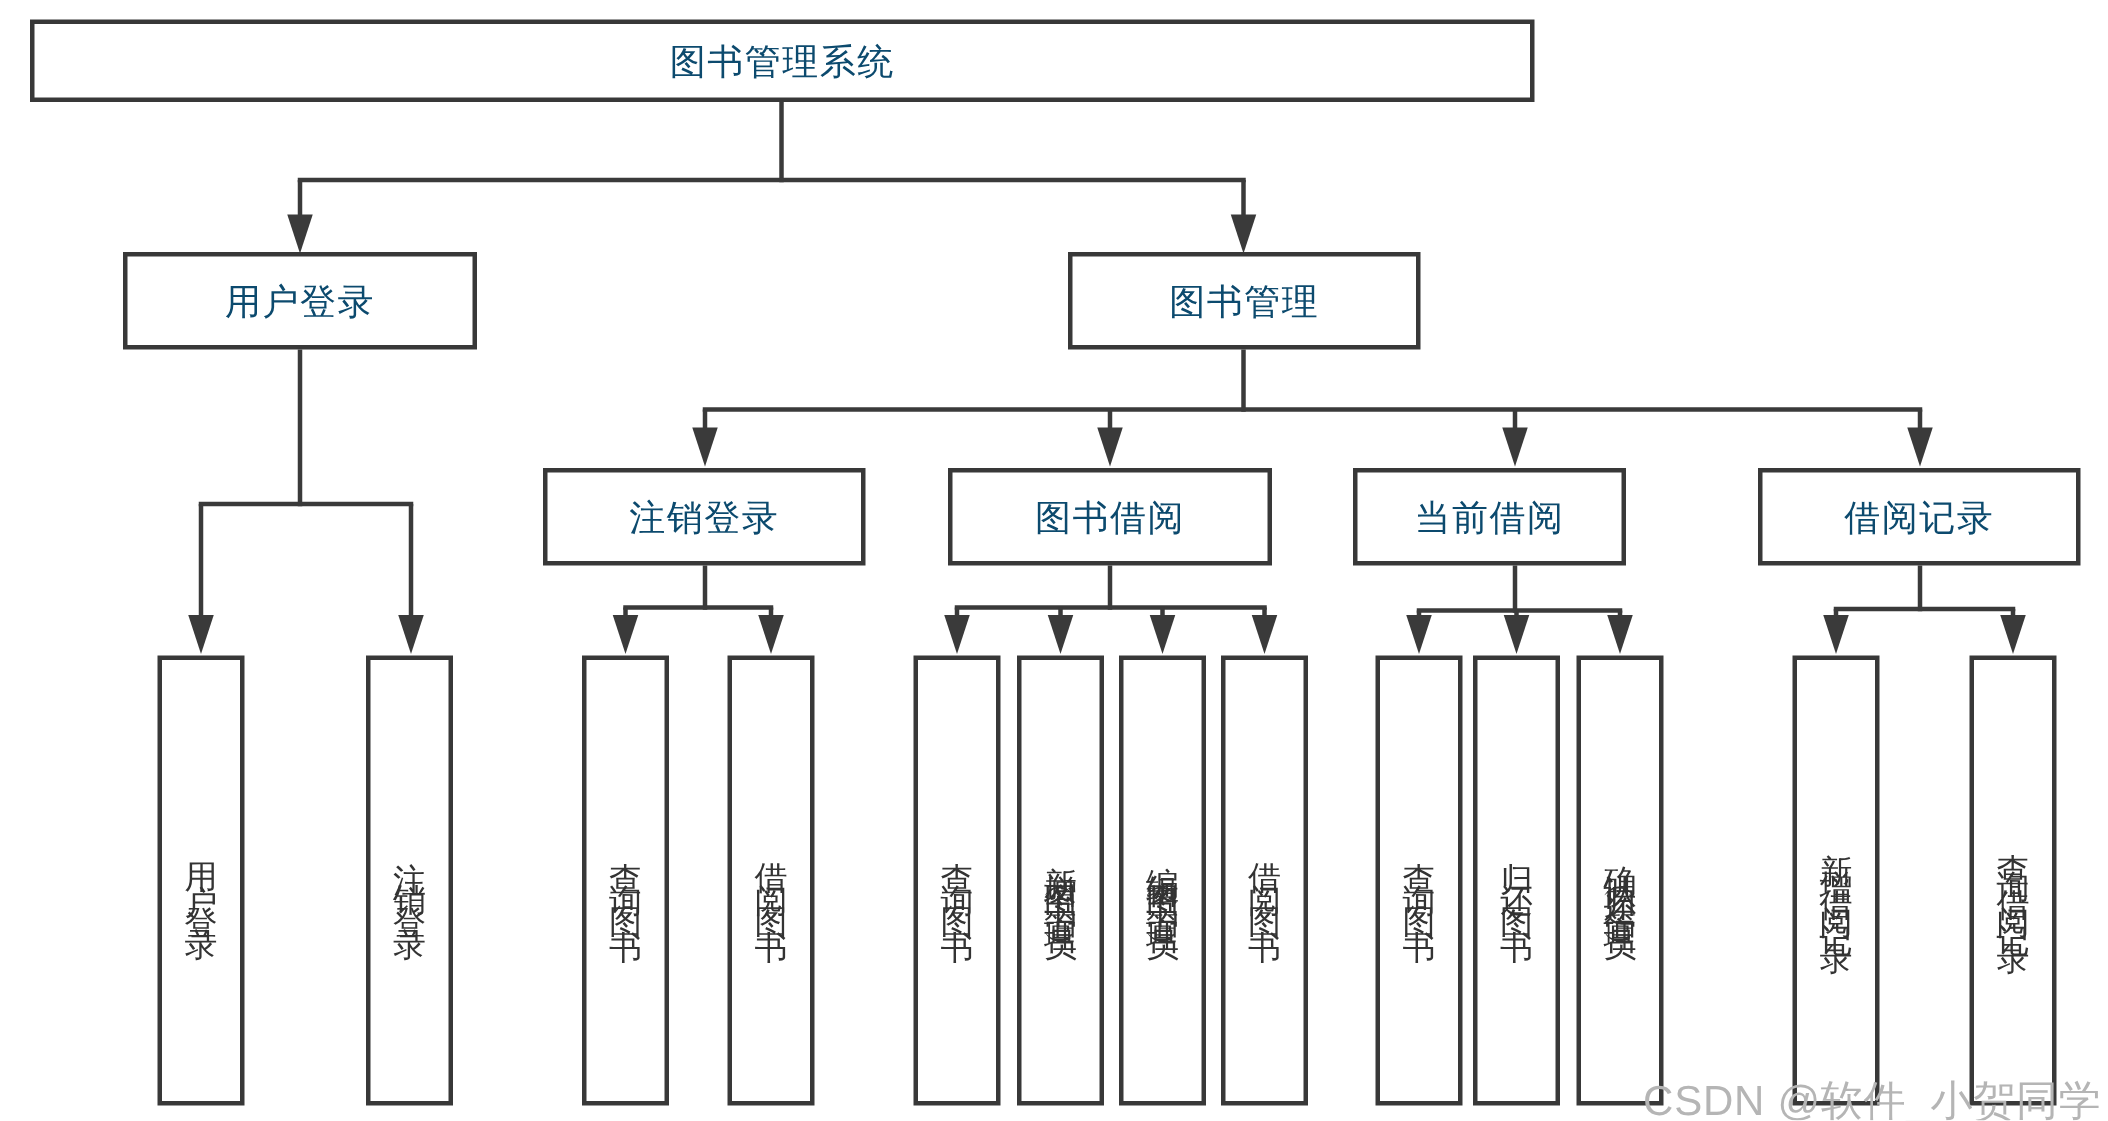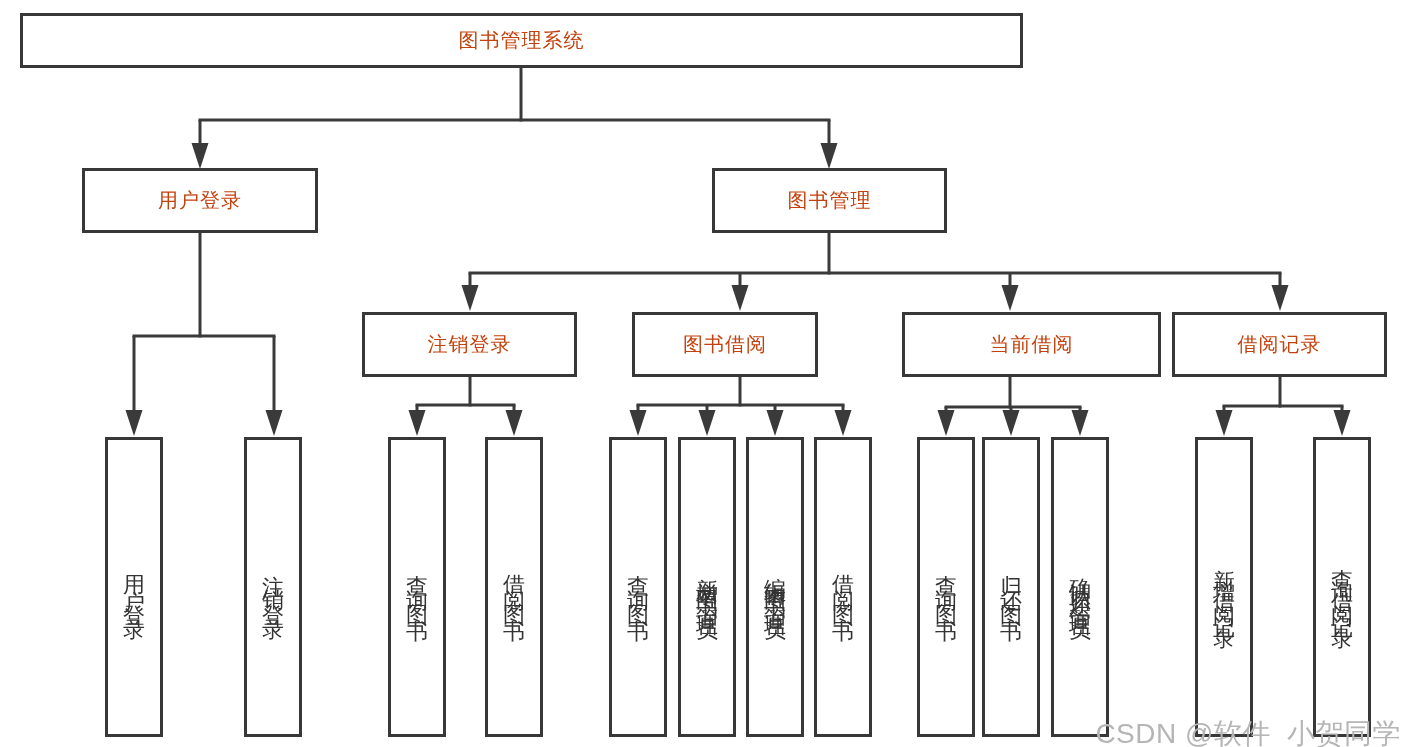--- a/index.html
+++ b/index.html
@@ -13,22 +13,22 @@
   }
   #wires { position: absolute; left: 0; top: 0; width: 1405px; height: 747px; }
   .node {
     position: absolute;
     box-sizing: border-box;
     background: #ffffff;
     border: 3px solid #383838;
     display: flex;
     align-items: center;
     justify-content: center;
-    color: #c2410c;
-    font-size: 20px;
+    color: #0c4a6e;
+    font-size: 24px;
     letter-spacing: 1px;
     white-space: nowrap;
   }
   .leaf {
     position: absolute;
     box-sizing: border-box;
     background: #ffffff;
     border: 3px solid #383838;
     width: 58px;
     height: 300px;
@@ -136,24 +136,24 @@
   <div class="node" style="left:82px; top:168px; width:236px; height:65px;">
     <span>用户登录</span>
   </div>
   <div class="node" style="left:712px; top:168px; width:235px; height:65px;">
     <span>图书管理</span>
   </div>
 
   <div class="node" style="left:362px; top:312px; width:215px; height:65px;">
     <span>注销登录</span>
   </div>
-  <div class="node" style="left:632px; top:312px; width:186px; height:65px;">
+  <div class="node" style="left:632px; top:312px; width:216px; height:65px;">
     <span>图书借阅</span>
   </div>
-  <div class="node" style="left:902px; top:312px; width:259px; height:65px;">
+  <div class="node" style="left:902px; top:312px; width:182px; height:65px;">
     <span>当前借阅</span>
   </div>
   <div class="node" style="left:1172px; top:312px; width:215px; height:65px;font-family:Liberation Mono, monospace;">
     <span>借阅记录</span>
   </div>
 
   <div class="leaf" style="left:105px;">
     <span class="vtext">用户登录</span>
   </div>
   <div class="leaf" style="left:244px;">

